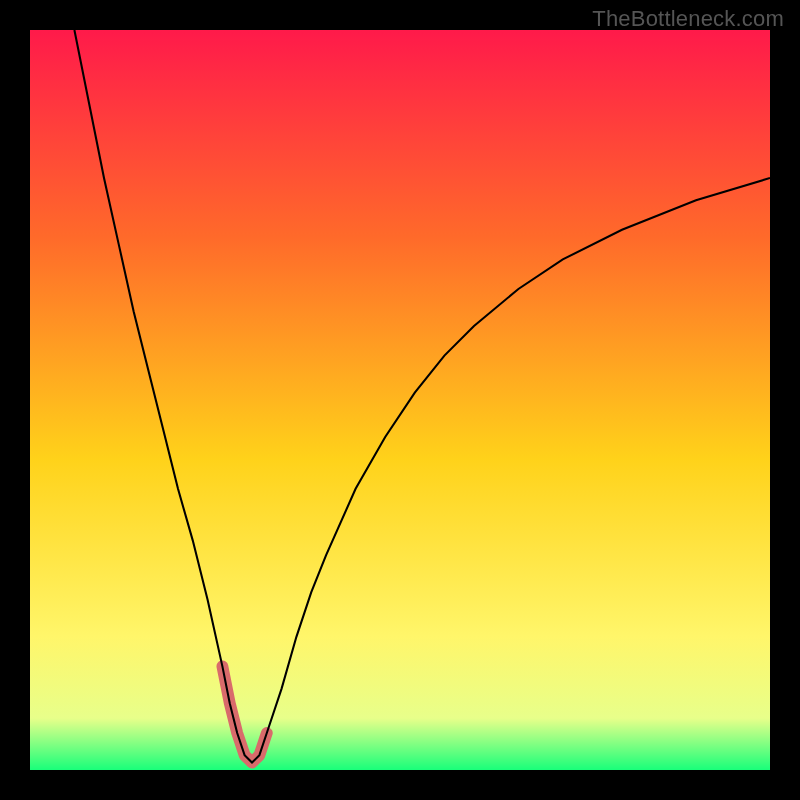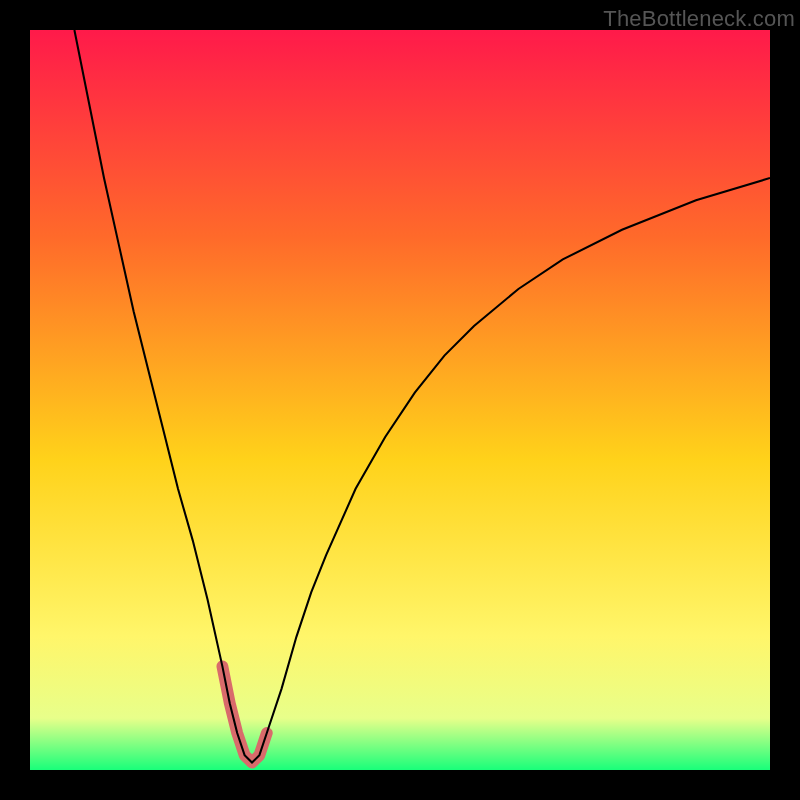--- a/index.html
+++ b/index.html
@@ -20,21 +20,21 @@
   .plot {
     position: absolute;
     left: 30px;
     top: 30px;
     width: 740px;
     height: 740px;
   }
   .watermark {
     position: absolute;
     top: 6px;
-    right: 5px;
+    right: 16px;
     color: #555;
     font-size: 22px;
     font-weight: 400;
     letter-spacing: 0.2px;
     user-select: none;
   }
 </style>
 </head>
 <body>
 

